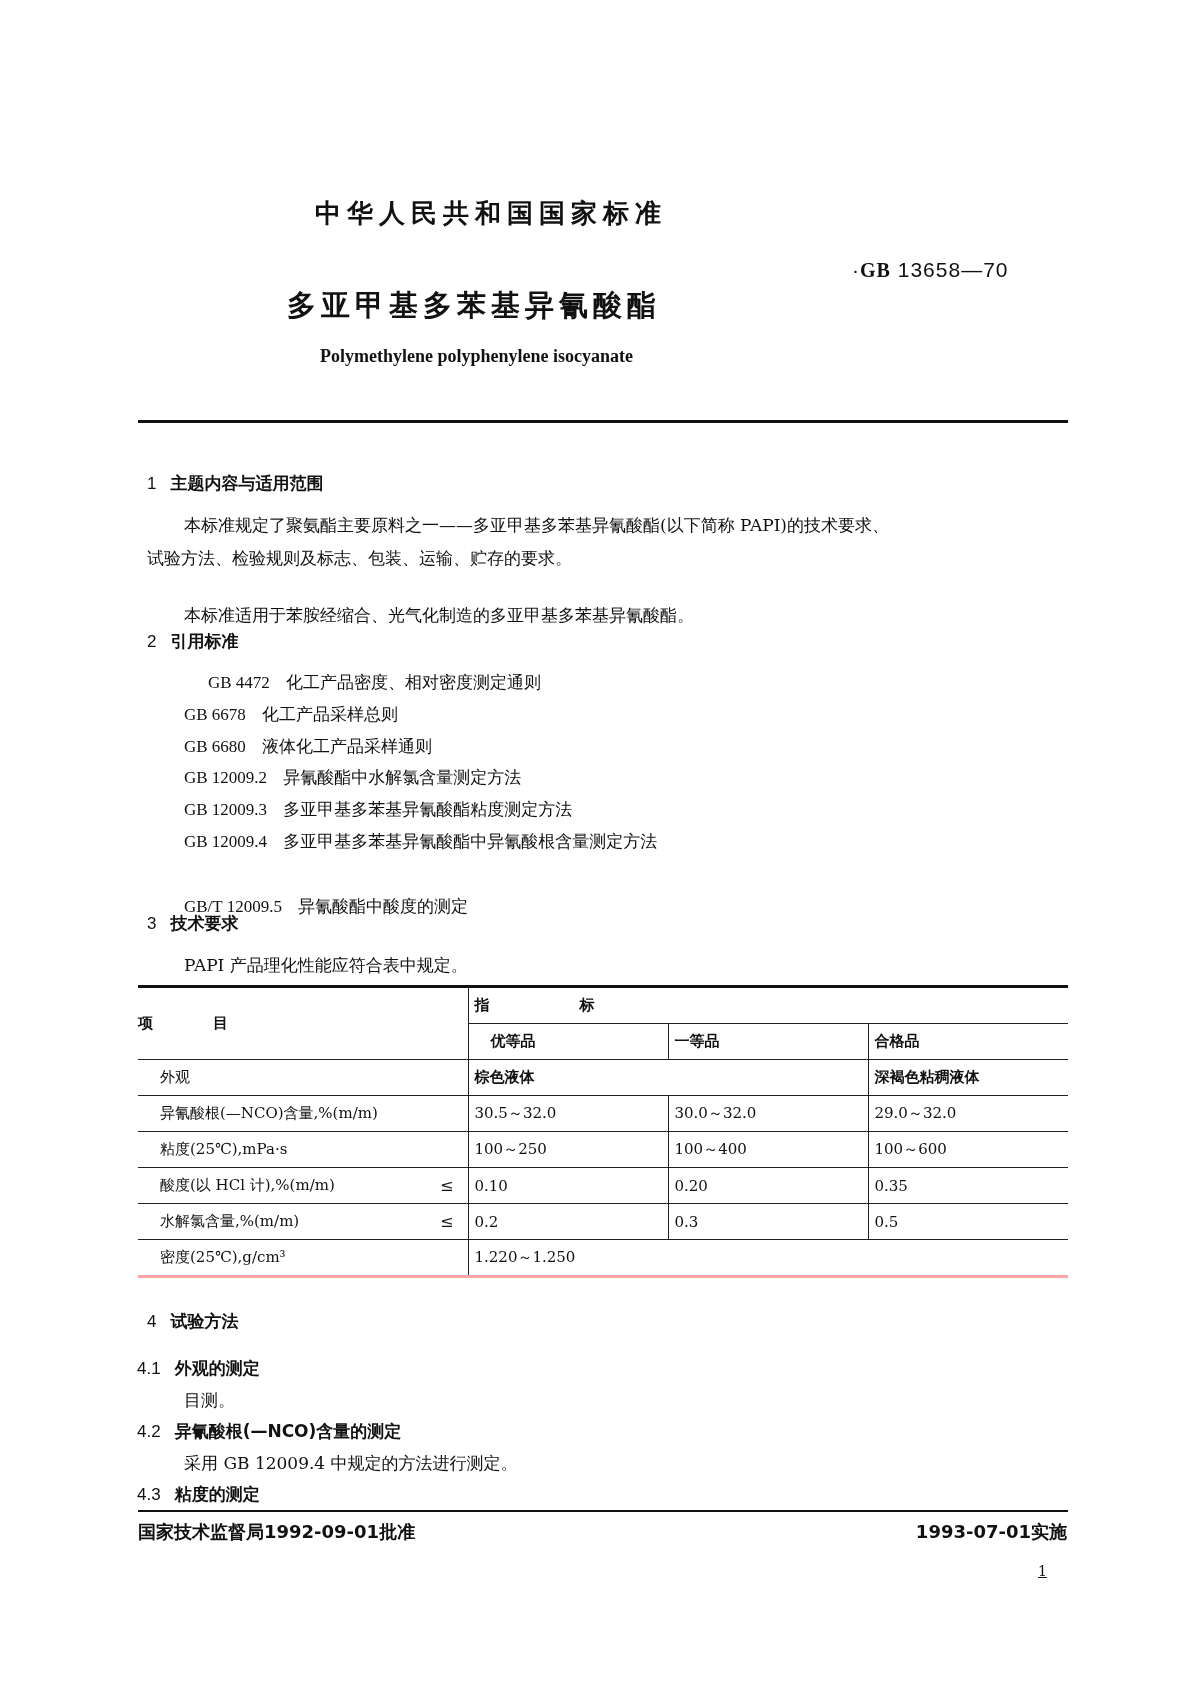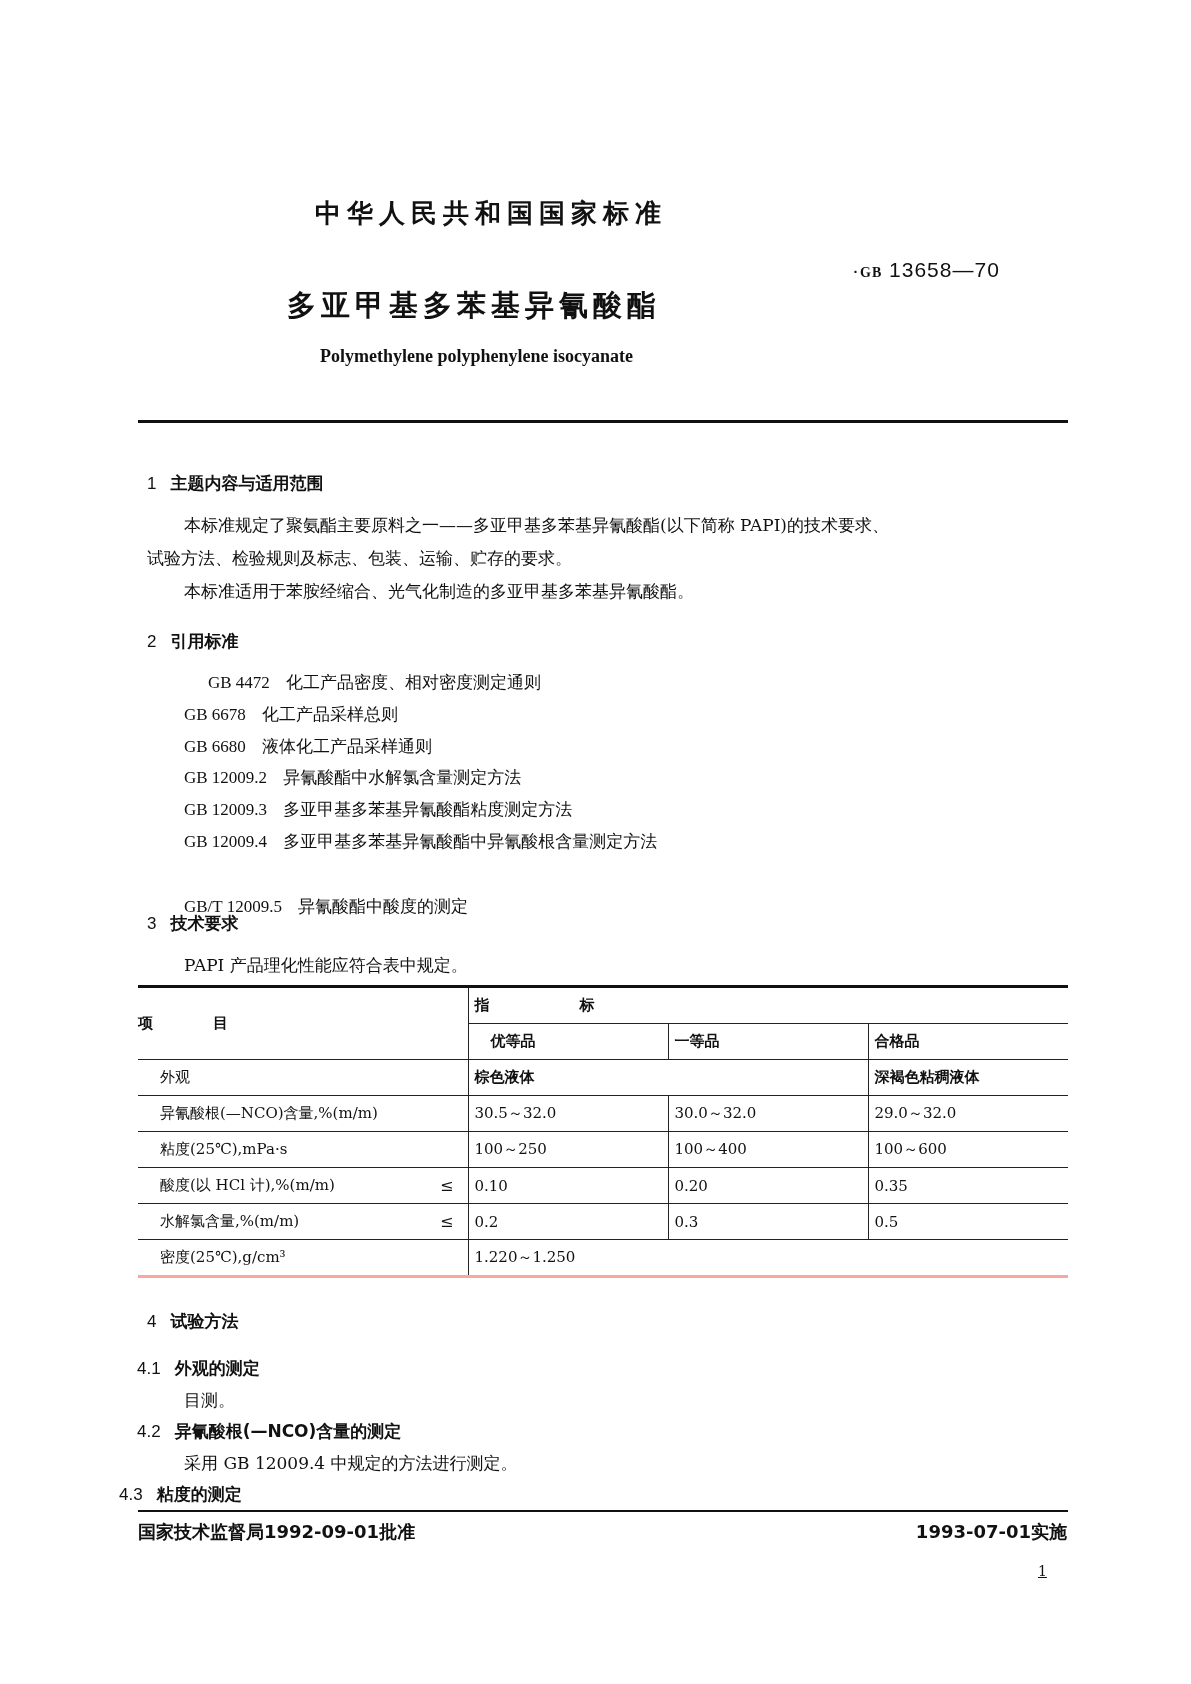--- a/index.html
+++ b/index.html
@@ -2,21 +2,21 @@
 <html><head>
 <meta charset="utf-8">
 <style>
   html, body { margin: 0; padding: 0; background: #ffffff; }
   body { width: 1191px; height: 1684px; position: relative; overflow: hidden;
          font-family: "DejaVu Serif", "Liberation Serif", serif; color: #111; }
   .abs { position: absolute; }
   .hdr-org { left: 315px; top: 196px; font-family: "DejaVu Sans", sans-serif; font-weight: bold;
              font-size: 26px; letter-spacing: 6px; }
   .hdr-code { left: 852px; top: 258px; font-family: "Liberation Sans", sans-serif; font-size: 21px; letter-spacing: 1px; }
-  .hdr-code .gb { font-family: "Liberation Serif", serif; font-weight: bold; font-size: 14px; }
+  .hdr-code .gb { font-family: "Liberation Serif", serif; font-weight: bold; font-size: 20px; }
   .hdr-title { left: 287px; top: 286px; font-family: "DejaVu Sans", sans-serif; font-weight: bold;
                font-size: 29px; letter-spacing: 5px; }
   .hdr-en { left: 320px; top: 346px; font-family: "Liberation Serif", serif; font-weight: bold; font-size: 18px; }
   .rule { left: 138px; width: 930px; height: 3px; background: #111; }
   .sec { font-family: "DejaVu Sans", sans-serif; font-weight: bold; font-size: 17px; }
   .sec .num { font-family: "Liberation Sans", sans-serif; font-weight: normal; margin-right: 14px; }
   .para { font-family: "DejaVu Serif", serif; font-size: 17px; line-height: 30px; }
   .ref { left: 184px; font-size: 17px; font-family: "DejaVu Serif", serif; }
   .ref .code { font-family: "Liberation Serif", serif; margin-right: 16px; }
   table.spec { position: absolute; left: 138px; top: 985px; width: 930px; border-collapse: collapse;
@@ -38,21 +38,21 @@
 <div class="abs hdr-code">·<span class="gb">GB</span> <span>13658—70</span></div>
 <div class="abs hdr-title">多亚甲基多苯基异氰酸酯</div>
 <div class="abs hdr-en">Polymethylene polyphenylene isocyanate</div>
 <div class="abs rule" style="top:420px;"></div>
 
 <div class="abs sec" style="left:147px; top:472px;">
   <span class="num">1</span><span>主题内容与适用范围</span>
 </div>
 <div class="abs para" style="left:184px; top:510px;">本标准规定了聚氨酯主要原料之一——多亚甲基多苯基异氰酸酯(以下简称 PAPI)的技术要求、</div>
 <div class="abs para" style="left:147px; top:543px;">试验方法、检验规则及标志、包装、运输、贮存的要求。</div>
-<div class="abs para" style="left:184px; top:576px;">本标准适用于苯胺经缩合、光气化制造的多亚甲基多苯基异氰酸酯。</div>
+<div class="abs para" style="left:184px; top:600px;">本标准适用于苯胺经缩合、光气化制造的多亚甲基多苯基异氰酸酯。</div>
 
 <div class="abs sec" style="left:147px; top:630px;">
   <span class="num">2</span><span>引用标准</span>
 </div>
 <div class="abs ref" style="top:671px;margin-left:24px;"><span class="code">GB 4472</span><span>化工产品密度、相对密度测定通则</span></div>
 <div class="abs ref" style="top:703px;"><span class="code">GB 6678</span><span>化工产品采样总则</span></div>
 <div class="abs ref" style="top:735px;"><span class="code">GB 6680</span><span>液体化工产品采样通则</span></div>
 <div class="abs ref" style="top:766px;"><span class="code">GB 12009.2</span><span>异氰酸酯中水解氯含量测定方法</span></div>
 <div class="abs ref" style="top:798px;"><span class="code">GB 12009.3</span><span>多亚甲基多苯基异氰酸酯粘度测定方法</span></div>
 <div class="abs ref" style="top:830px;"><span class="code">GB 12009.4</span><span>多亚甲基多苯基异氰酸酯中异氰酸根含量测定方法</span></div>
@@ -120,20 +120,20 @@
   <span class="num">4</span><span>试验方法</span>
 </div>
 <div class="abs sec" style="left:137px; top:1357px;">
   <span class="num">4.1</span><span>外观的测定</span>
 </div>
 <div class="abs para" style="left:184px; top:1385px;">目测。</div>
 <div class="abs sec" style="left:137px; top:1420px;">
   <span class="num">4.2</span><span>异氰酸根(—NCO)含量的测定</span>
 </div>
 <div class="abs para" style="left:184px; top:1448px;">采用 GB 12009.4 中规定的方法进行测定。</div>
-<div class="abs sec" style="left:119px; top:1483px;">
+<div class="abs sec" style="left:137px; top:1483px;">
   <span class="num">4.3</span><span>粘度的测定</span>
 </div>
 
 <div class="abs rule" style="top:1510px; height:2px;"></div>
 <div class="abs foot" style="left:138px; top:1520px;text-align:center;">国家技术监督局1992-09-01批准</div>
 <div class="abs foot" style="right:124px; top:1520px;">1993-07-01实施</div>
 <div class="abs pageno">1</div>
 
 </body></html>

